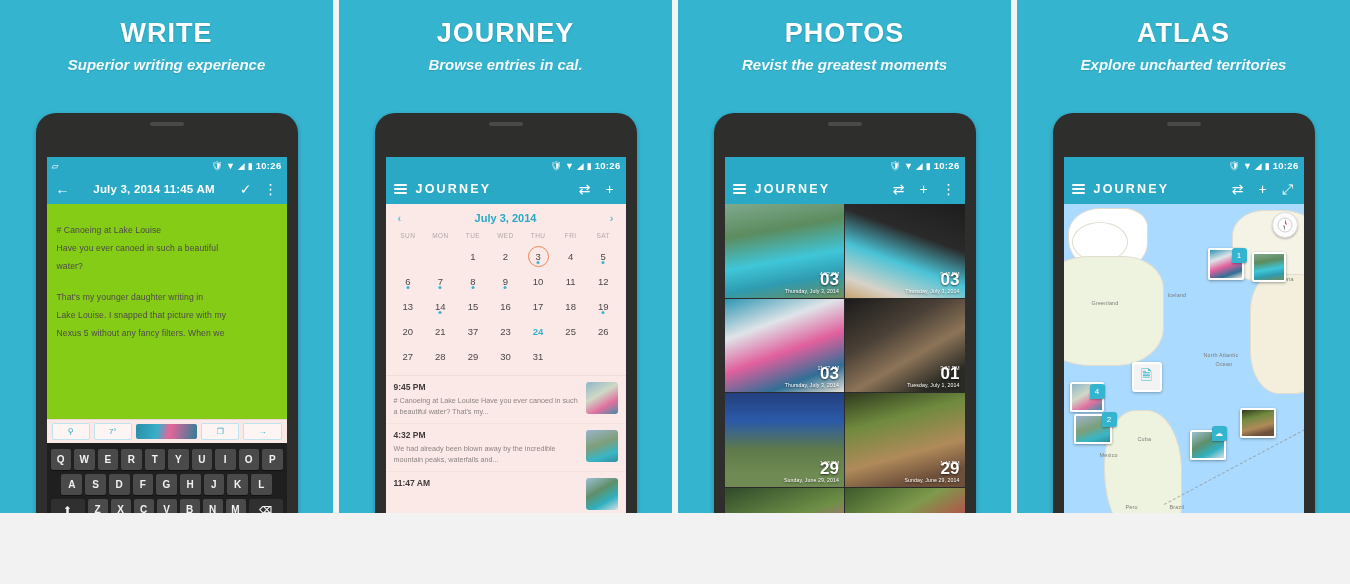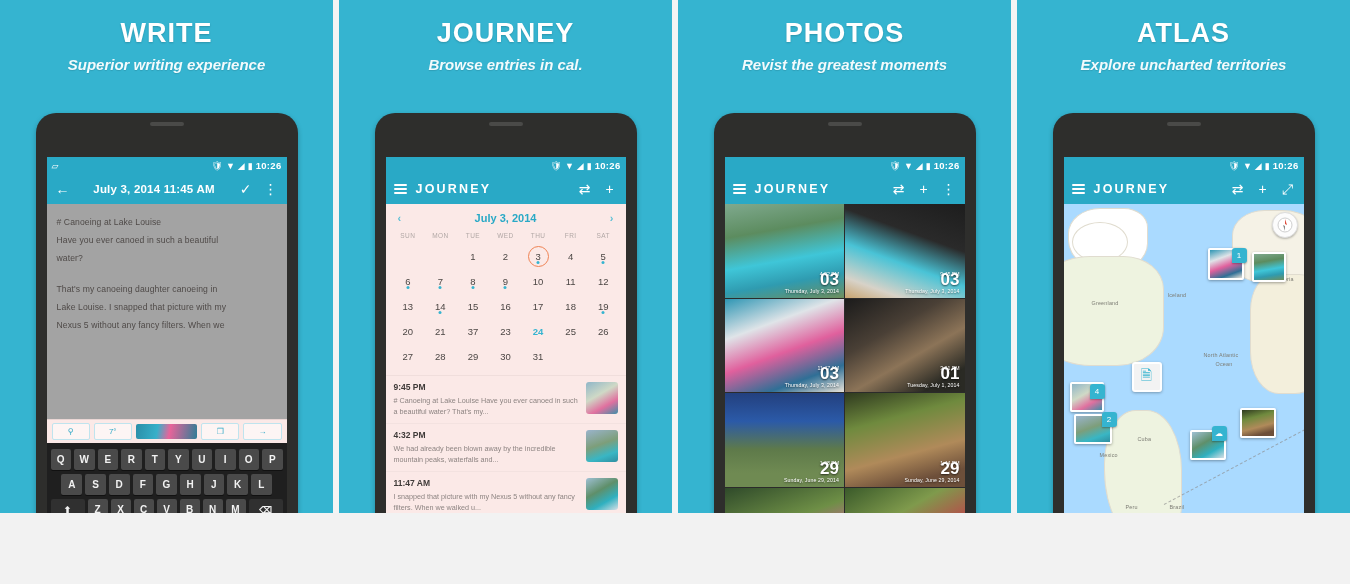--- a/index.html
+++ b/index.html
@@ -20,21 +20,21 @@
   .sb-time{font-size:9.5px;font-weight:bold;letter-spacing:.3px;}
   
   .appbar{height:30px;background:#29a9c6;display:flex;align-items:center;padding:0 8px;color:#fff;gap:9px;}
   .appbar .title{font-size:12.5px;letter-spacing:2.2px;font-weight:bold;flex:1;}
   .appbar .title.date{letter-spacing:.2px;font-size:11.5px;font-weight:bold;text-align:center;}
   .bar-ico{width:16px;height:16px;display:inline-flex;align-items:center;justify-content:center;font-size:14px;line-height:1;color:#fff;}
   .ham{width:13px;height:10px;display:inline-block;position:relative;}
   .ham i{position:absolute;left:0;width:13px;height:2px;background:#fff;display:block;border-radius:1px;}
   .ham i:nth-child(1){top:0}.ham i:nth-child(2){top:4px}.ham i:nth-child(3){top:8px}
   
-  .editor{padding:9px 10px 0 10px;background:#a3a3a3;height:215px;box-sizing:border-box;}
+  .editor{padding:17px 10px 0 10px;background:#84cc16;height:215px;box-sizing:border-box;}
   .editor p{margin:0 0 0 0;font-size:8.6px;line-height:18px;color:#4f4a48;letter-spacing:.1px;}
   .editor p.gap{height:13px;}
   .caret{display:inline-block;width:1px;height:10px;background:#29a9c6;vertical-align:-1px;}
   .ed-toolbar{display:flex;gap:4px;padding:3px 5px;background:#fbe9e7;border-top:1px solid #e9d6d4;align-items:center;}
   .ed-btn{flex:1;height:15px;border:1px solid #bfe4ee;border-radius:2px;background:#fdf5f4;color:#35a9c6;font-size:8px;display:flex;align-items:center;justify-content:center;}
   .ed-thumb{flex:1.7;height:15px;border-radius:2px;background:linear-gradient(100deg,#2b8ea8 0%,#37b0c9 35%,#e8649a 55%,#2e7e96 100%);}
   
   .kbd{background:#1f1f1f;padding:6px 4px 5px 4px;}
   .krow{display:flex;justify-content:center;gap:3px;margin-bottom:4px;}
   .key{background:#4a4a4a;color:#f2f2f2;border-radius:2px;height:21px;flex:1;display:flex;align-items:center;justify-content:center;font-size:10px;font-weight:bold;box-shadow:0 1px 0 #111;}
@@ -125,21 +125,21 @@
           <span class="title date">July 3, 2014 11:45 AM</span>
           <span class="bar-ico">✓</span>
           <span class="bar-ico">⋮</span>
         </div>
 
         <div class="editor">
           <p># Canoeing at Lake Louise</p>
           <p>Have you ever canoed in such a beautiful</p>
           <p>water?</p>
           <p class="gap"></p>
-          <p>That's my canoeing daughter canoeing in</p>
+          <p>That's my younger daughter writing in</p>
           <p>Lake Louise. I snapped that picture with my</p>
           <p>Nexus 5 without any fancy filters. When we</p>
         </div>
 
         <div class="ed-toolbar">
           <div class="ed-btn">⚲</div>
           <div class="ed-btn">7°</div>
           <div class="ed-thumb"></div>
           <div class="ed-btn">❒</div>
           <div class="ed-btn">→</div>
@@ -352,21 +352,20 @@
             <div class="entry">
               <div class="etxt">
                 <div class="etime">4:32 PM</div>
                 <div class="ebody">We had already been blown away by the incredible mountain peaks, waterfalls and...</div>
               </div>
               <div class="ethumb th2"></div>
             </div>
             <div class="entry">
               <div class="etxt">
                 <div class="etime">11:47 AM</div>
-                <div class="ebody">I snapped that picture with my Nexus 5 without any fancy filters. When we walked u...</div>
               </div>
               <div class="ethumb th3"></div>
             </div>
           </div>
 
       </div>
     </div>
   </div>
 
   <div class="panel">

